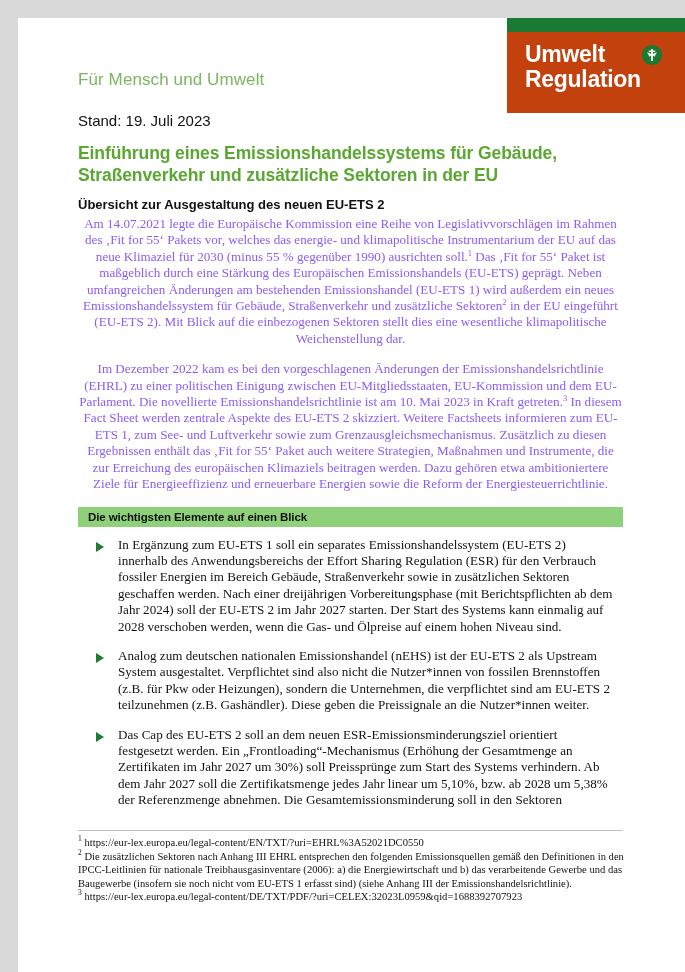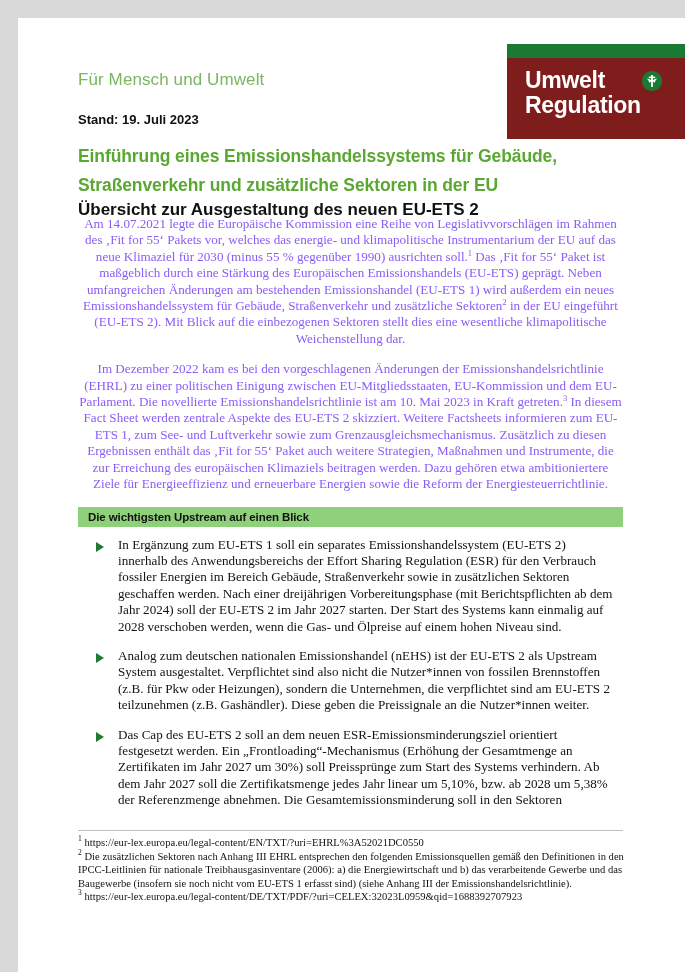--- a/index.html
+++ b/index.html
@@ -26,22 +26,21 @@
     overflow: hidden;
   }
 
   
   .logo {
     position: absolute;
     right: 0;
     top: 0;
     width: 178px;
     height: 95px;
-    background: #7f1d1d;
-    margin-top: 26px;
+    background: #c2410c;
   }
   .logo-topband {
     position: absolute;
     left: 0; top: 0;
     width: 100%;
     height: 14px;
     background: #1a7a34;
   }
   .logo-text {
     position: absolute;
@@ -71,43 +70,43 @@
     font-family: "Liberation Sans", "DejaVu Sans", sans-serif;
     font-size: 17px;
     letter-spacing: 0.1px;
   }
   .stand {
     position: absolute;
     left: 60px;
     top: 94px;
     color: #111111;
     font-family: "Liberation Sans", "DejaVu Sans", sans-serif;
-    font-size: 13px;
-    font-weight: bold;
+    font-size: 15px;
+    font-weight: normal;
   }
   .title {
     position: absolute;
     left: 60px;
     top: 112px;
     width: 540px;
     color: #5aa832;
     font-family: "Liberation Sans", "DejaVu Sans", sans-serif;
     font-size: 17.5px;
     font-weight: bold;
-    line-height: 29px;
+    line-height: 22px;
     letter-spacing: -0.1px;
   }
   .subtitle {
     position: absolute;
     left: 60px;
     top: 168px;
     width: 540px;
     color: #111111;
     font-family: "Liberation Sans", "DejaVu Sans", sans-serif;
-    font-size: 17px;
+    font-size: 13px;
     font-weight: bold;
   }
 
   
   .body-area {
     position: absolute;
     left: 60px;
     top: 198px;
     width: 545px;
   }
@@ -195,21 +194,21 @@
   <div class="stand">Stand: 19. Juli 2023</div>
   <h1 class="title">Einführung eines Emissionshandelssystems für Gebäude, Straßenverkehr und zusätzliche Sektoren in der EU</h1>
   <h2 class="subtitle">Übersicht zur Ausgestaltung des neuen EU-ETS 2</h2>
 
   <div class="body-area">
 
     <p class="para"><span>Am 14.07.2021 legte die Europäische Kommission eine Reihe von Legislativvorschlägen im Rahmen des ‚Fit for 55‘ Pakets vor, welches das energie- und klimapolitische Instrumentarium der EU auf das neue Klimaziel für 2030 (minus 55 % gegenüber 1990) ausrichten soll.</span><sup>1</sup><span> Das ‚Fit for 55‘ Paket ist maßgeblich durch eine Stärkung des Europäischen Emissionshandels (EU-ETS) geprägt. Neben umfangreichen Änderungen am bestehenden Emissionshandel (EU-ETS 1) wird außerdem ein neues Emissionshandelssystem für Gebäude, Straßenverkehr und zusätzliche Sektoren</span><sup>2</sup><span> in der EU eingeführt (EU-ETS 2). Mit Blick auf die einbezogenen Sektoren stellt dies eine wesentliche klimapolitische Weichenstellung dar.</span></p>
 
     <p class="para"><span>Im Dezember 2022 kam es bei den vorgeschlagenen Änderungen der Emissionshandelsrichtlinie (EHRL) zu einer politischen Einigung zwischen EU-Mitgliedsstaaten, EU-Kommission und dem EU-Parlament. Die novellierte Emissionshandelsrichtlinie ist am 10. Mai 2023 in Kraft getreten.</span><sup>3</sup><span> In diesem Fact Sheet werden zentrale Aspekte des EU-ETS 2 skizziert. Weitere Factsheets informieren zum EU-ETS 1, zum See- und Luftverkehr sowie zum Grenzausgleichsmechanismus. Zusätzlich zu diesen Ergebnissen enthält das ‚Fit for 55‘ Paket auch weitere Strategien, Maßnahmen und Instrumente, die zur Erreichung des europäischen Klimaziels beitragen werden. Dazu gehören etwa ambitioniertere Ziele für Energieeffizienz und erneuerbare Energien sowie die Reform der Energiesteuerrichtlinie.</span></p>
 
-    <div class="greenbox">Die wichtigsten Upstream auf einen Blick</div>
+    <div class="greenbox">Die wichtigsten Elemente auf einen Blick</div>
 
     <ul class="bullets">
       <li>
         <span class="tri"></span>
         <span>In Ergänzung zum EU-ETS 1 soll ein separates Emissionshandelssystem (EU-ETS 2) innerhalb des Anwendungsbereichs der Effort Sharing Regulation (ESR) für den Verbrauch fossiler Energien im Bereich Gebäude, Straßenverkehr sowie in zusätzlichen Sektoren geschaffen werden. Nach einer dreijährigen Vorbereitungsphase (mit Berichtspflichten ab dem Jahr 2024) soll der EU-ETS 2 im Jahr 2027 starten. Der Start des Systems kann einmalig auf 2028 verschoben werden, wenn die Gas- und Ölpreise auf einem hohen Niveau sind.</span>
       </li>
       <li>
         <span class="tri"></span>
         <span>Analog zum deutschen nationalen Emissionshandel (nEHS) ist der EU-ETS 2 als Upstream System ausgestaltet. Verpflichtet sind also nicht die Nutzer*innen von fossilen Brennstoffen (z.B. für Pkw oder Heizungen), sondern die Unternehmen, die verpflichtet sind am EU-ETS 2 teilzunehmen (z.B. Gashändler). Diese geben die Preissignale an die Nutzer*innen weiter.</span>
       </li>

